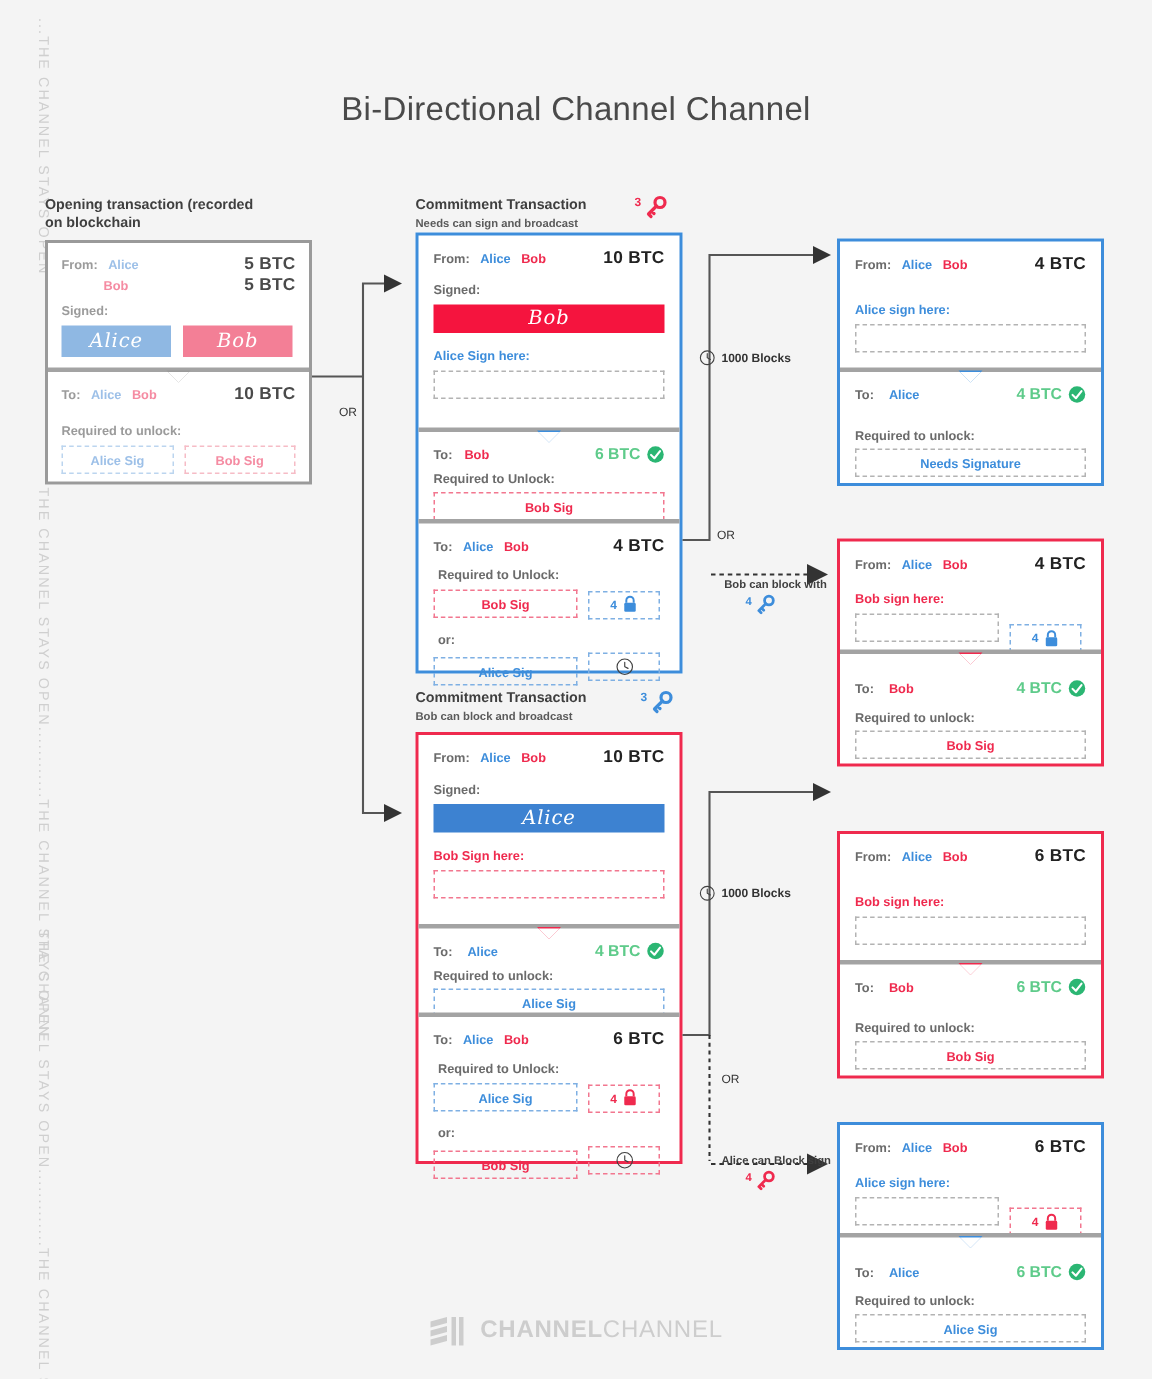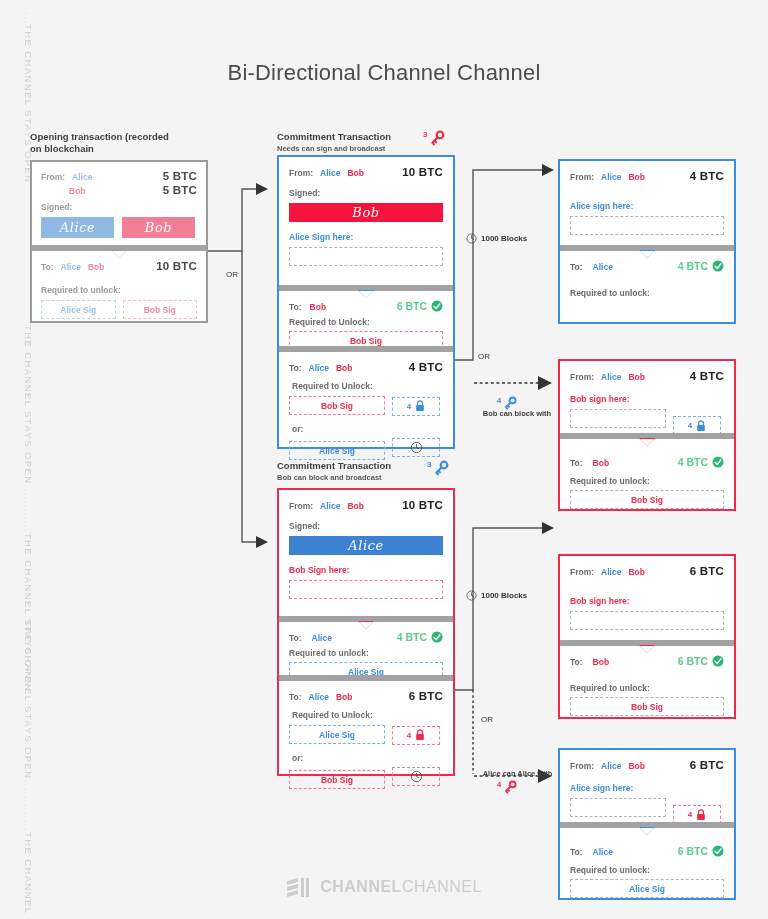--- a/index.html
+++ b/index.html
@@ -25,21 +25,21 @@
     font-size:9.5px;letter-spacing:1.4px;color:#cfcfcf;
     font-weight:400;white-space:nowrap;
   }
   #v1{top:12px;}
   #v2{top:325px;}
   #v3{top:620px;}
 
   
   .card{background:#ffffff;box-sizing:border-box;}
   .card .sec{box-sizing:border-box;position:relative;}
-  .sec + .sec{border-top:6px solid #a3a3a3;}
+  .sec + .sec{border-top:3px solid #a3a3a3;}
   .row{display:flex;align-items:baseline;}
   .lbl{font-size:8.5px;font-weight:700;color:#6b6b6b;}
   .name-a{font-size:8.5px;font-weight:700;color:#3d8ddb;}
   .name-b{font-size:8.5px;font-weight:700;color:#ef2a4e;}
   .amt{font-size:11.5px;font-weight:700;color:#222;letter-spacing:.2px;}
   .amt-g{font-size:10.5px;font-weight:700;color:#5ecb8a;}
   .sign-label{font-size:8.5px;font-weight:700;}
   .sig-box{
     box-sizing:border-box;height:19px;display:flex;align-items:center;
     justify-content:center;font-size:8.5px;font-weight:700;
@@ -326,21 +326,21 @@
     <circle cx="12" cy="12" r="10" fill="none" stroke="#3f3f3f" stroke-width="1.6"></circle>
     <path d="M12,6 L12,12 L16.5,14.5" stroke="#3f3f3f" stroke-width="1.6" fill="none" stroke-linecap="round"></path>
   </svg>
   <span class="blocks-lab">1000 Blocks</span>
 </div>
 <div class="abs conn-or" style="left:478px;top:352px;">OR</div>
 <svg class="abs" style="left:470px;top:372px;width:92px;height:22px;">
   <path d="M4,11 L70,11" stroke="#333" stroke-width="1.4" fill="none" stroke-dasharray="3,2.6"></path>
   <path d="M68,4 L82,11 L68,18 Z" fill="#333"></path>
 </svg>
-<div class="abs conn-lab" style="left:462px;top:385px;width:110px;margin-top:24px;">Bob can block with</div>
+<div class="abs conn-lab" style="left:462px;top:385px;width:110px;">Bob can block with</div>
 <div class="abs row" style="left:497px;top:396px;gap:2px;align-items:flex-start;">
   <span style="font-size:7.5px;color:#3d8ddb;font-weight:700;">4</span>
   <svg width="14" height="14" viewBox="0 0 24 24">
     <circle cx="16.5" cy="7.5" r="5" fill="none" stroke="#3d8ddb" stroke-width="3.2"></circle>
     <path d="M13,11 L5,19 M5,19 L7.5,21.5 M8,16 L10.5,18.5" stroke="#3d8ddb" stroke-width="3.2" stroke-linecap="round" fill="none"></path>
   </svg>
 </div>
 
 <svg class="abs" style="left:452px;top:518px;width:110px;height:220px;">
   <path d="M3,172 L21,172 L21,10 L92,10" stroke="#555" stroke-width="1.4" fill="none"></path>
@@ -354,21 +354,21 @@
   <span class="blocks-lab">1000 Blocks</span>
 </div>
 <svg class="abs" style="left:470px;top:690px;width:16px;height:86px;">
   <path d="M3,0 L3,84" stroke="#333" stroke-width="1.4" fill="none" stroke-dasharray="2.6,2.6"></path>
 </svg>
 <div class="abs conn-or" style="left:478px;top:714px;background:#f4f4f4;padding:1px 3px;">OR</div>
 <svg class="abs" style="left:470px;top:765px;width:92px;height:22px;">
   <path d="M4,11 L70,11" stroke="#333" stroke-width="1.4" fill="none" stroke-dasharray="3,2.6"></path>
   <path d="M68,4 L82,11 L68,18 Z" fill="#333"></path>
 </svg>
-<div class="abs conn-lab" style="left:460px;top:769px;width:115px;">Alice can Alice with</div>
+<div class="abs conn-lab" style="left:460px;top:769px;width:115px;">Alice can Block sign</div>
 <div class="abs row" style="left:497px;top:780px;gap:2px;align-items:flex-start;">
   <span style="font-size:7.5px;color:#ef2a4e;font-weight:700;">4</span>
   <svg width="14" height="14" viewBox="0 0 24 24">
     <circle cx="16.5" cy="7.5" r="5" fill="none" stroke="#ef2a4e" stroke-width="3.2"></circle>
     <path d="M13,11 L5,19 M5,19 L7.5,21.5 M8,16 L10.5,18.5" stroke="#ef2a4e" stroke-width="3.2" stroke-linecap="round" fill="none"></path>
   </svg>
 </div>
 
 <div class="abs card" style="left:558px;top:159px;width:178px;height:165px;border:2px solid #3d8ddb;">
   <div class="sec" style="padding:9px 10px;height:84px;">
@@ -393,20 +393,21 @@
       </div>
       <div class="row" style="gap:4px;align-items:center;">
         <span class="amt-g">4 BTC</span>
         <svg width="12" height="12" viewBox="0 0 24 24">
           <circle cx="12" cy="12" r="11" fill="#2bb673"></circle>
           <path d="M6,12.5 L10.5,17 L18,7.5" stroke="#fff" stroke-width="2.8" fill="none" stroke-linecap="round" stroke-linejoin="round"></path>
         </svg>
       </div>
     </div>
     <div class="lbl" style="margin-top:16px;">Required to unlock:</div>
+    <div class="sig-box d-gray t-blue" style="margin-top:4px;">Needs Signature</div>
   </div>
 </div>
 
 <div class="abs card" style="left:558px;top:359px;width:178px;height:152px;border:2px solid #ef2a4e;">
   <div class="sec" style="padding:9px 10px;height:72px;">
     <div class="row" style="justify-content:space-between;">
       <div class="row" style="gap:7px;">
         <span class="lbl">From:</span>
         <span class="name-a">Alice</span>
         <span class="name-b">Bob</span>

